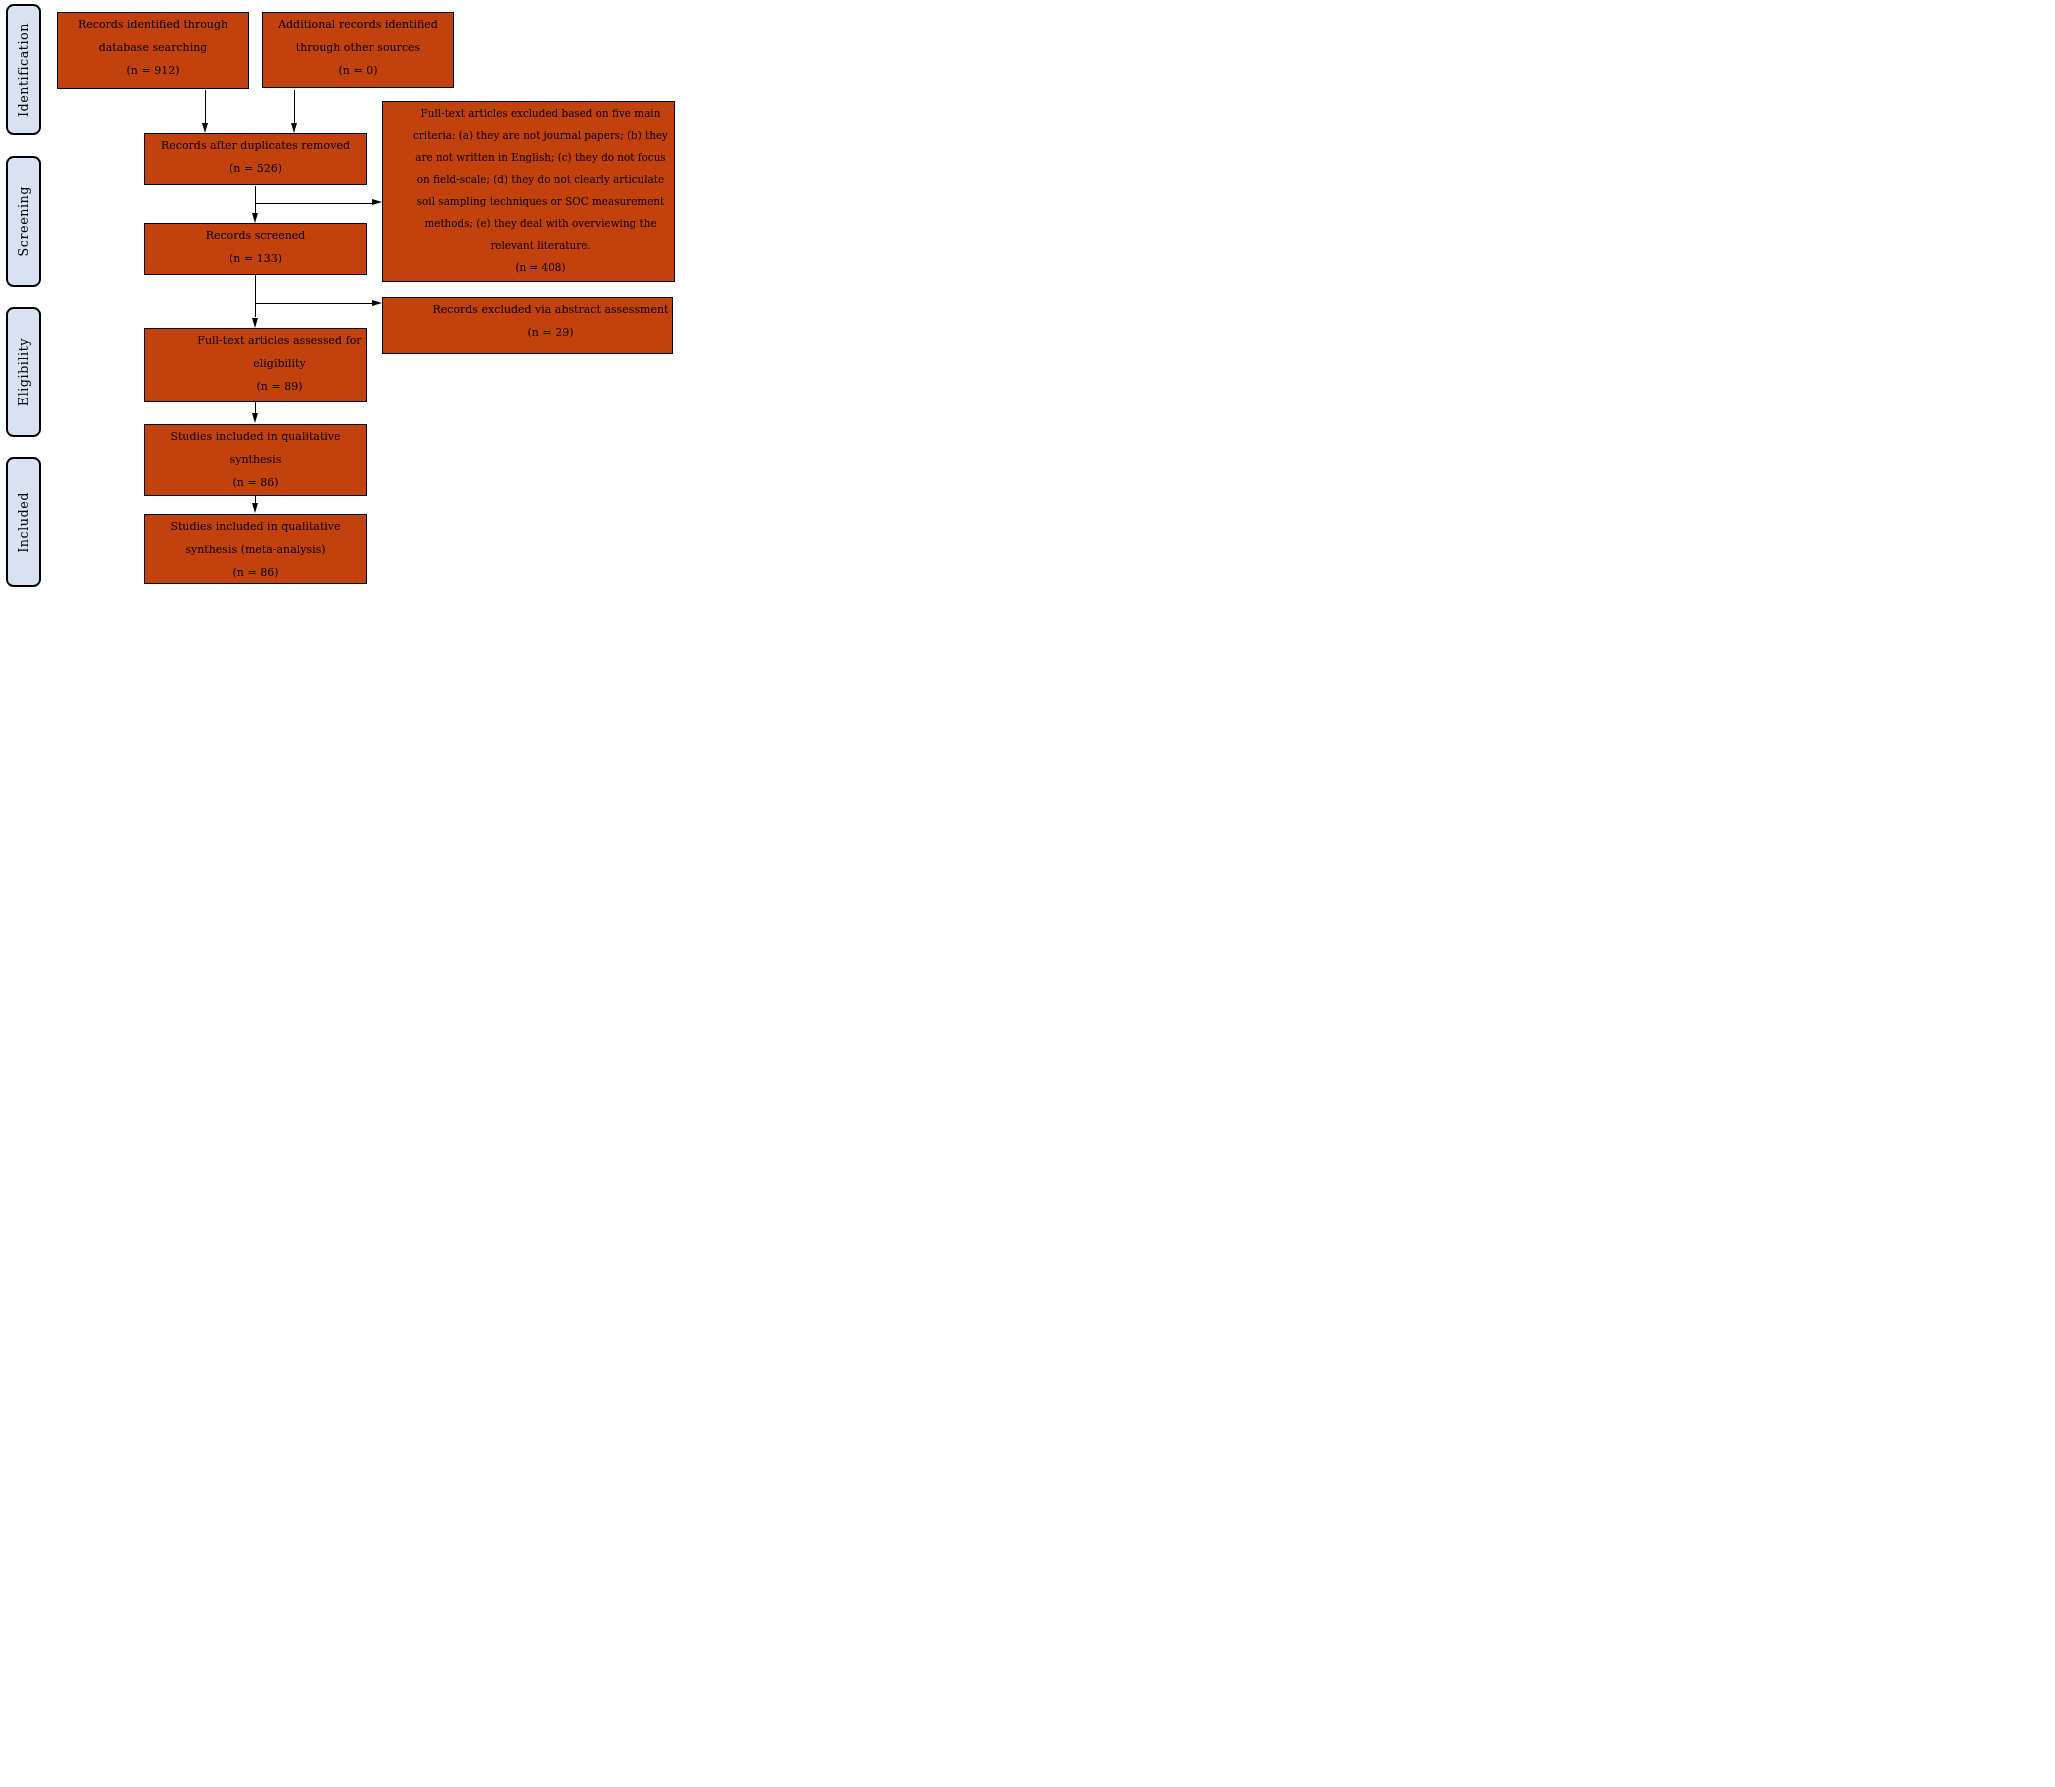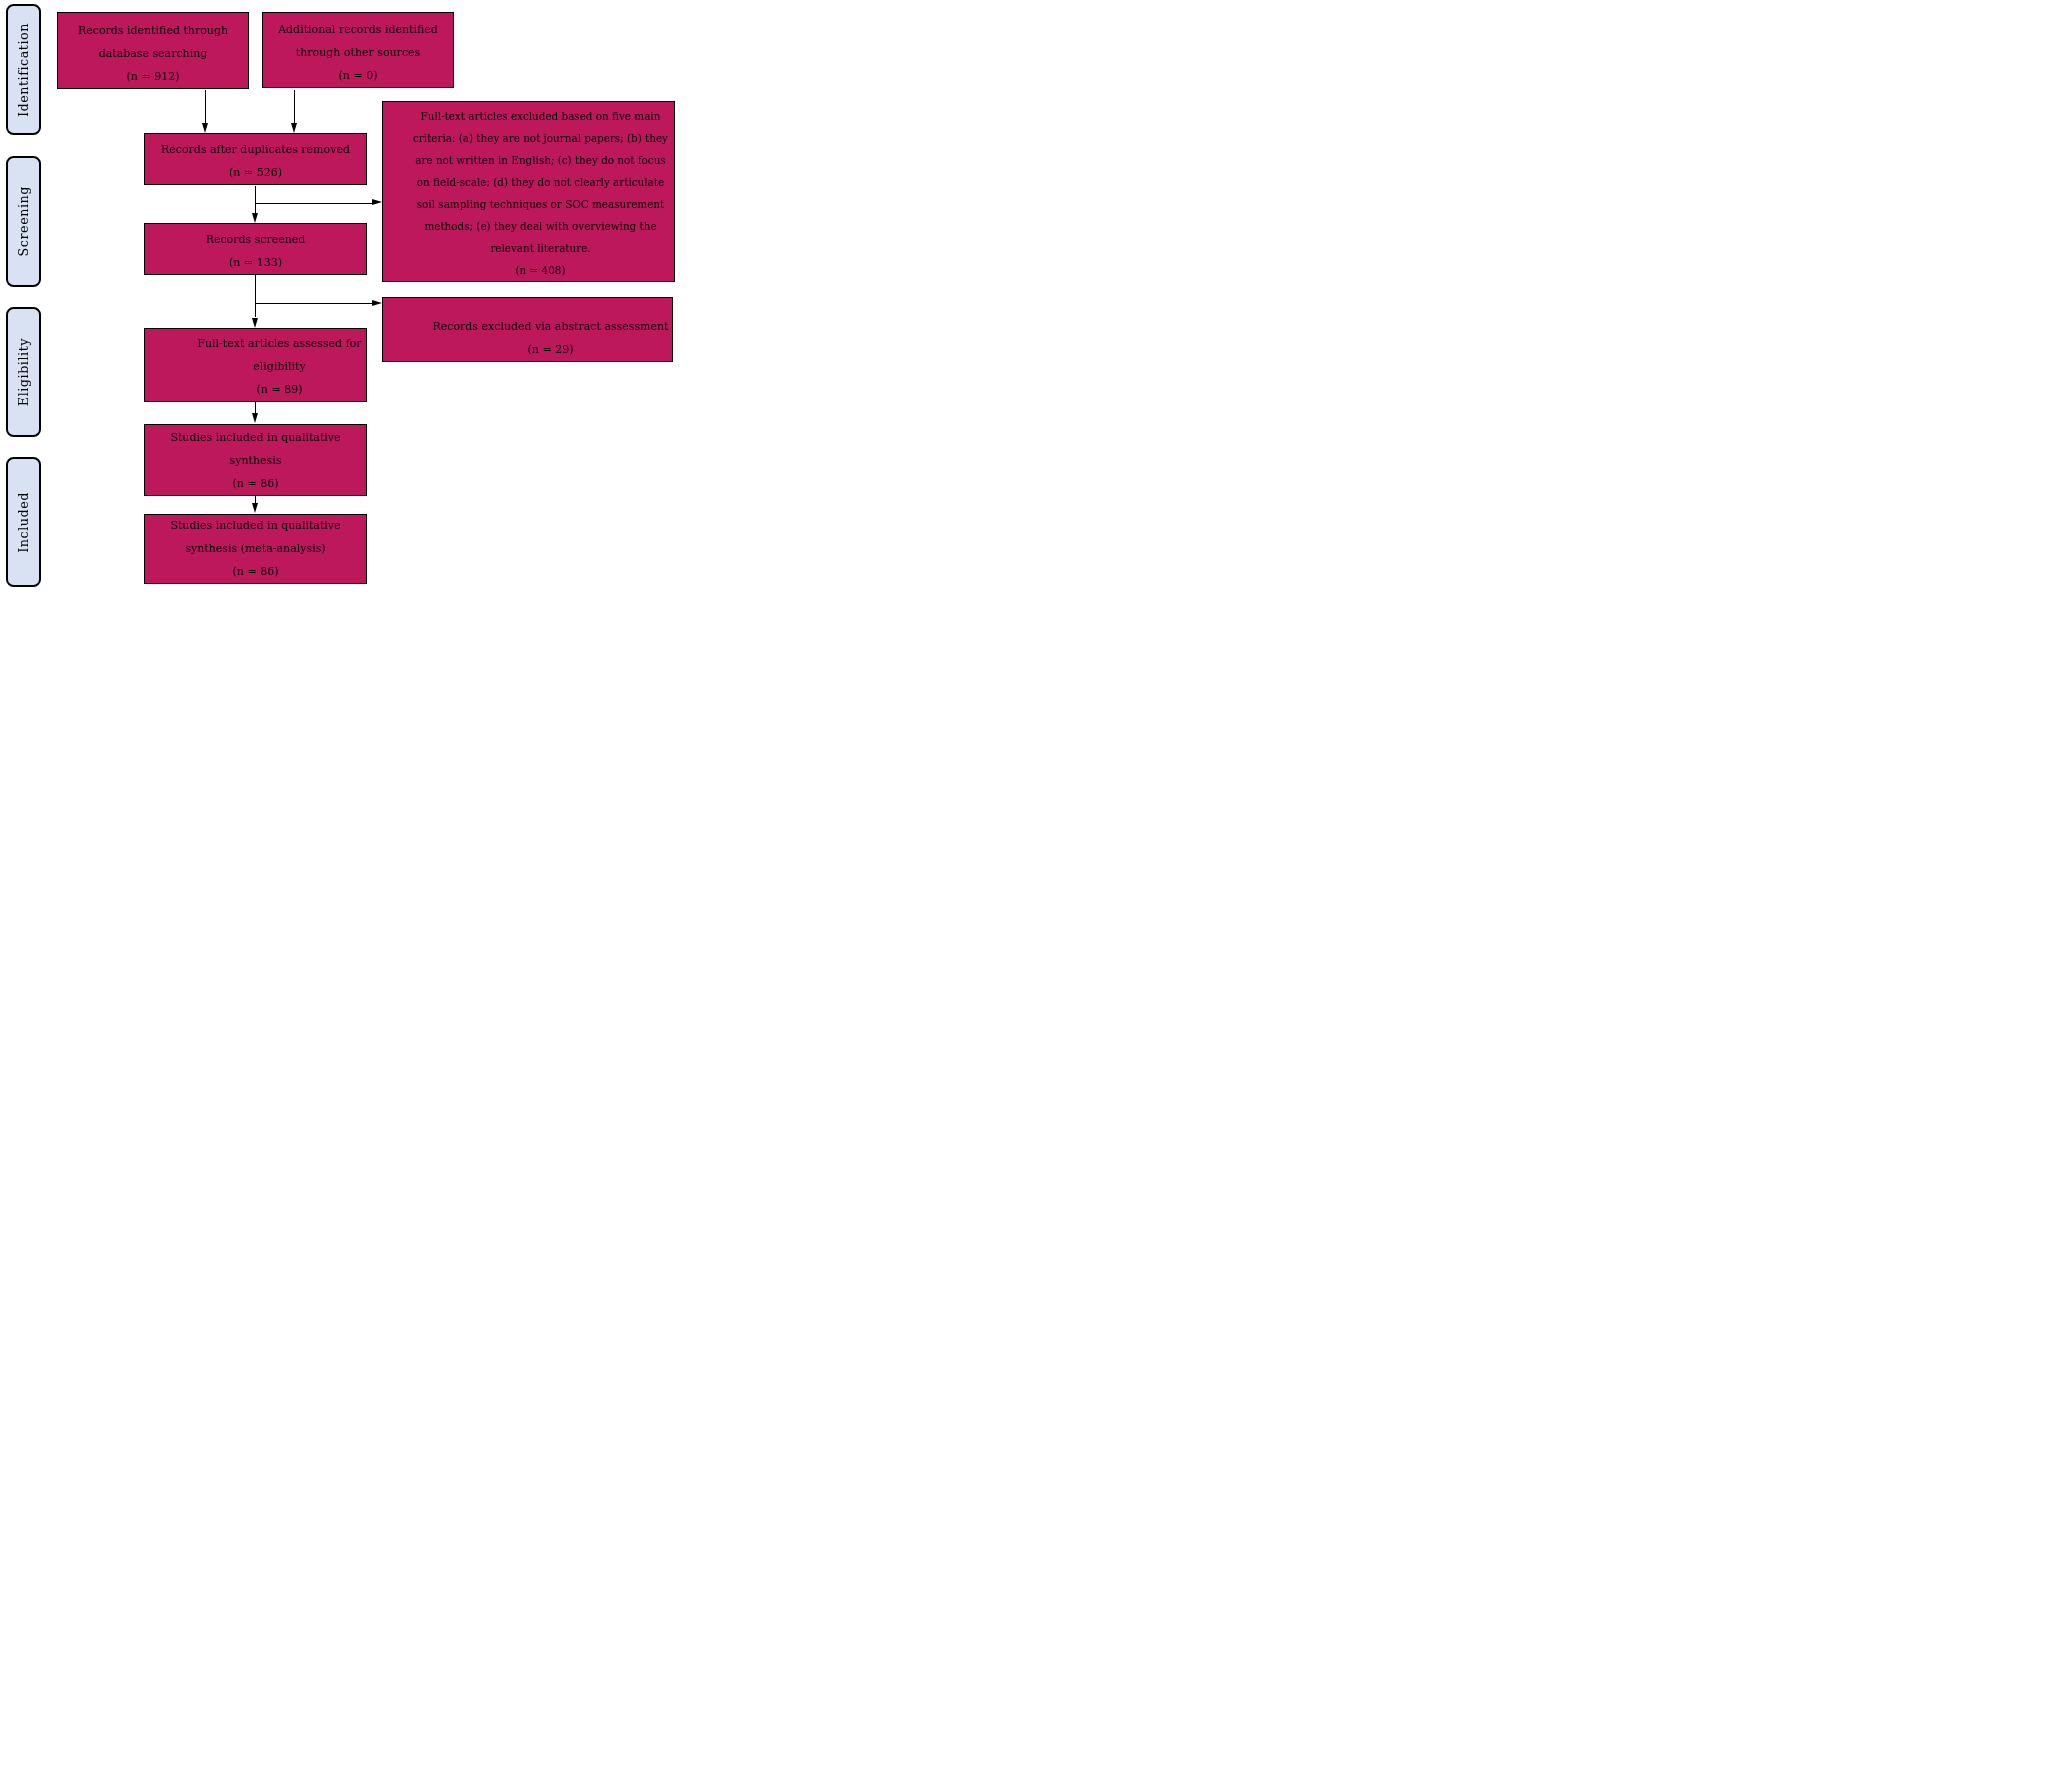--- a/index.html
+++ b/index.html
@@ -11,22 +11,22 @@
   .stage {
     position:absolute; left:6.1px; width:35px; box-sizing:border-box;
     background:#d9e2f3; border:2.4px solid #000; border-radius:7.6px;
     display:flex; align-items:center; justify-content:center;
   }
   .stage .vtext {
     writing-mode:vertical-rl; transform:rotate(180deg);
     font-size:12.8px; white-space:nowrap; letter-spacing:0.5px;
   }
   .fbox {
-    position:absolute; box-sizing:border-box; background:#be185d;
-    border:1.9px solid #000; display:flex; align-items:flex-end; justify-content:center;
+    position:absolute; box-sizing:border-box; background:#c2410c;
+    border:1.9px solid #000; display:flex; align-items:flex-start; justify-content:center;
     text-align:center;
   }
   .txt { white-space:pre-line; width:100%; }
   .fs-main  { font-size:11px; line-height:23px; }
   .fs-crit  { font-size:10.4px; line-height:22px;padding-left:24px; }
   .vline { position:absolute; width:0.9px; background:#000; }
   .hline { position:absolute; height:0.9px; background:#000; }
   .head-down {
     position:absolute; width:0; height:0;
     border-left:3.8px solid transparent; border-right:3.8px solid transparent;
@@ -100,21 +100,21 @@
     <div class="txt">Full-text articles excluded based on five main
 criteria: (a) they are not journal papers; (b) they
 are not written in English; (c) they do not focus
 on field-scale; (d) they do not clearly articulate
 soil sampling techniques or SOC measurement
 methods; (e) they deal with overviewing the
 relevant literature.
 (n = 408)</div>
   </div>
 
-  <div class="fbox fs-main" style="left:382px; top:297px; width:291px; height:65px;padding-left:46px;">
+  <div class="fbox fs-main" style="left:382px; top:297px; width:291px; height:57px;padding-left:46px;">
     <div class="txt">Records excluded via abstract assessment
 (n = 29)</div>
   </div>
 
   <div class="vline" style="left:205px; top:90px; height:33px;"></div>
   <div class="head-down" style="left:202px; top:123px;"></div>
 
   <div class="vline" style="left:294px; top:90px; height:33px;"></div>
   <div class="head-down" style="left:291px; top:123px;"></div>
 

